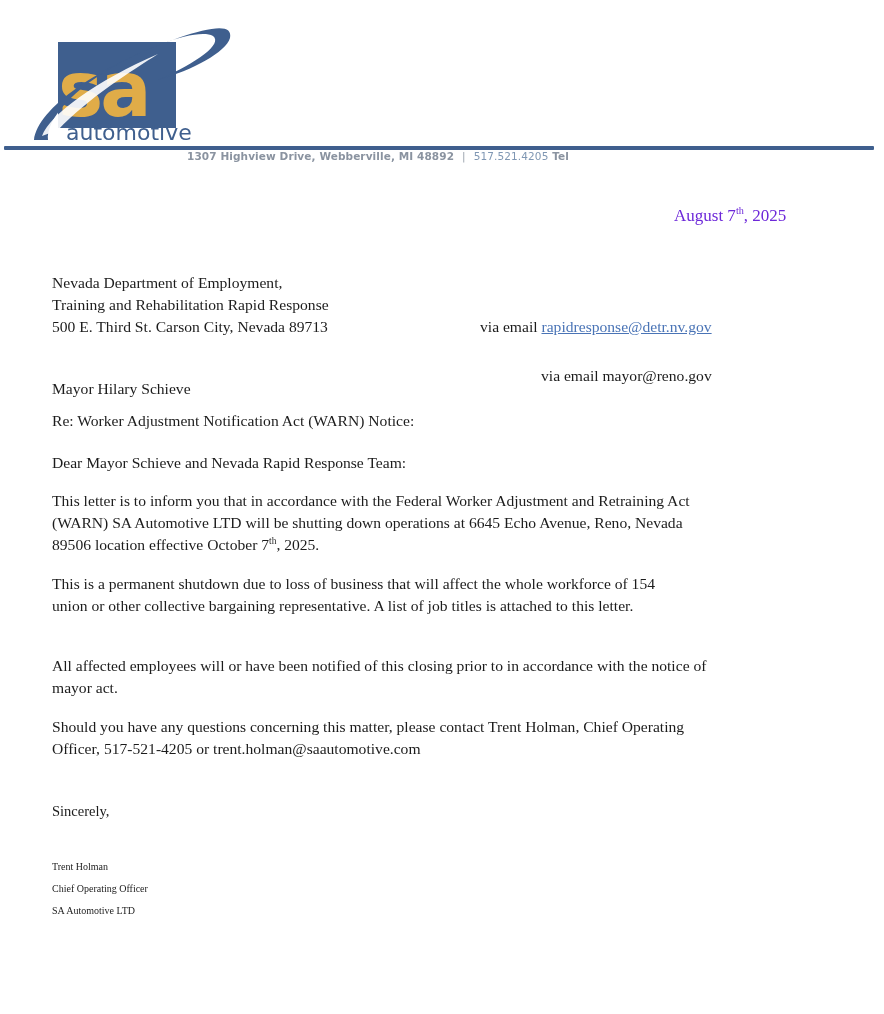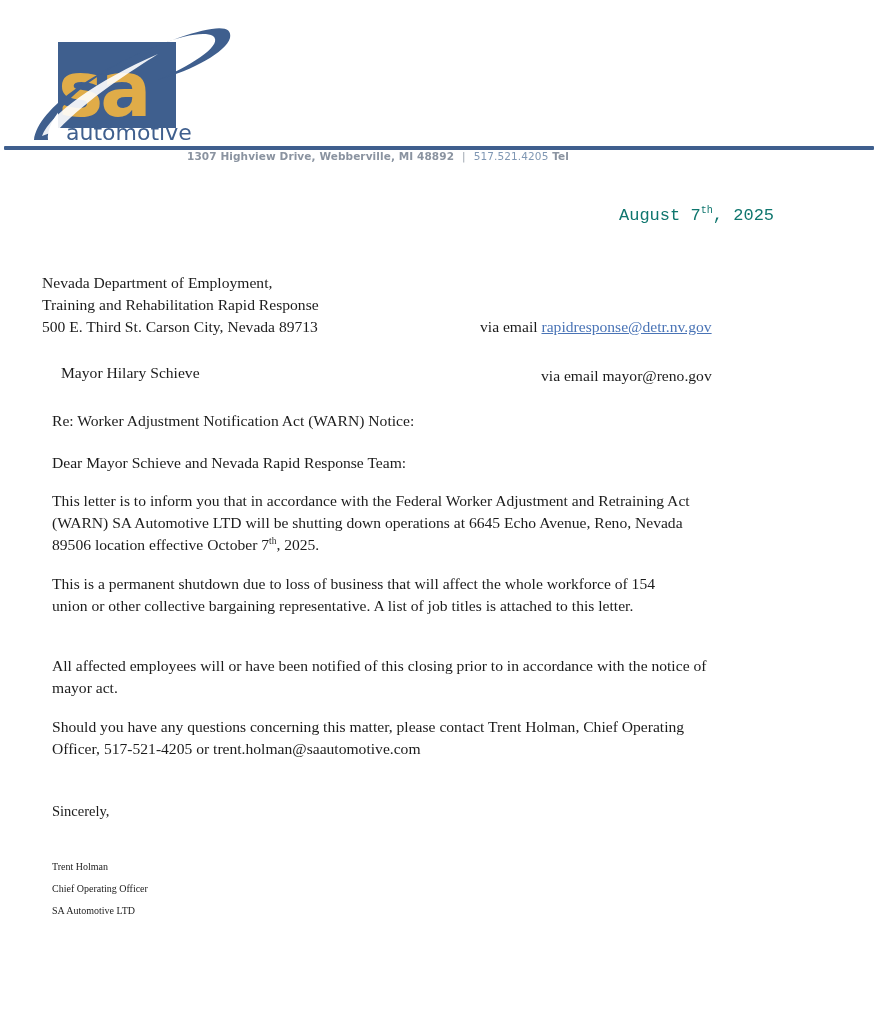--- a/index.html
+++ b/index.html
@@ -8,21 +8,21 @@
 
   
   .logo { position: absolute; left: 28px; top: 18px; width: 210px; height: 130px; }
   .rule { position: absolute; left: 4px; top: 146px; width: 870px; height: 4px; background: #3f5f8e; border-radius: 1px; }
   .address-line { position: absolute; left: 187px; top: 150px; font-family: "DejaVu Sans", sans-serif; font-size: 10.5px; font-weight: bold; color: #8a93a0; white-space: nowrap; letter-spacing: 0.1px; }
   .address-line .sep { font-weight: normal; color: #9aa2ad; margin: 0 8px; }
   .address-line .phone { font-weight: normal; color: #7f97b3; }
   .address-line .tel { font-weight: bold; color: #8a93a0; }
 
   
-  .date { position: absolute; left: 619px; top: 206px; font-family: Liberation Mono, monospace; font-size: 17px; color: #0f766e; }
+  .date { position: absolute; left: 674px; top: 206px; font-family: Liberation Serif, serif; font-size: 17px; color: #6d28d9; }
   .date sup, .body sup { font-size: 60%; line-height: 0; vertical-align: super; }
 
   
   .body { font-family: "Liberation Serif", serif; font-size: 15.6px; color: #1c1c1c; line-height: 22px; }
   .abs { position: absolute; white-space: nowrap; }
   .para { position: absolute; left: 52px; width: 770px; white-space: normal; }
   .para .ln { display: block; white-space: nowrap; }
   .link { color: #4a74b6; text-decoration: underline; }
 </style>
 </head>
@@ -41,28 +41,28 @@
   <div class="rule"></div>
 
   <div class="address-line">
     <span>1307 Highview Drive, Webberville, MI 48892</span><span class="sep">|</span><span class="phone">517.521.4205</span> <span class="tel">Tel</span>
   </div>
 
   <div class="date"><span>August 7</span><sup>th</sup><span>, 2025</span></div>
 
   <div class="body">
 
-    <div class="abs" style="left:42px; top:272px;">
+    <div class="abs" style="left:52px; top:272px;">
       <div>Nevada Department of Employment,</div>
       <div>Training and Rehabilitation Rapid Response</div>
       <div>500 E. Third St. Carson City, Nevada 89713</div>
     </div>
     <div class="abs" style="left:480px; top:316px;"><span>via email </span><span class="link">rapidresponse@detr.nv.gov</span></div>
 
-    <div class="abs" style="left:52px; top:362px;margin-left:9px;">Mayor Hilary Schieve</div>
+    <div class="abs" style="left:52px; top:378px;">Mayor Hilary Schieve</div>
     <div class="abs" style="left:493px; top:365px;margin-left:48px;">via email mayor@reno.gov</div>
 
     <div class="abs" style="left:52px; top:410px;">Re: Worker Adjustment Notification Act (WARN) Notice:</div>
     <div class="abs" style="left:52px; top:452px;">Dear Mayor Schieve and Nevada Rapid Response Team:</div>
 
     <div class="para" style="top:490px;">
       <span class="ln">This letter is to inform you that in accordance with the Federal Worker Adjustment and Retraining Act</span>
       <span class="ln">(WARN) SA Automotive LTD will be shutting down operations at 6645 Echo Avenue, Reno, Nevada</span>
       <span class="ln"><span>89506 location effective October 7</span><sup>th</sup><span>, 2025.</span></span>
     </div>

